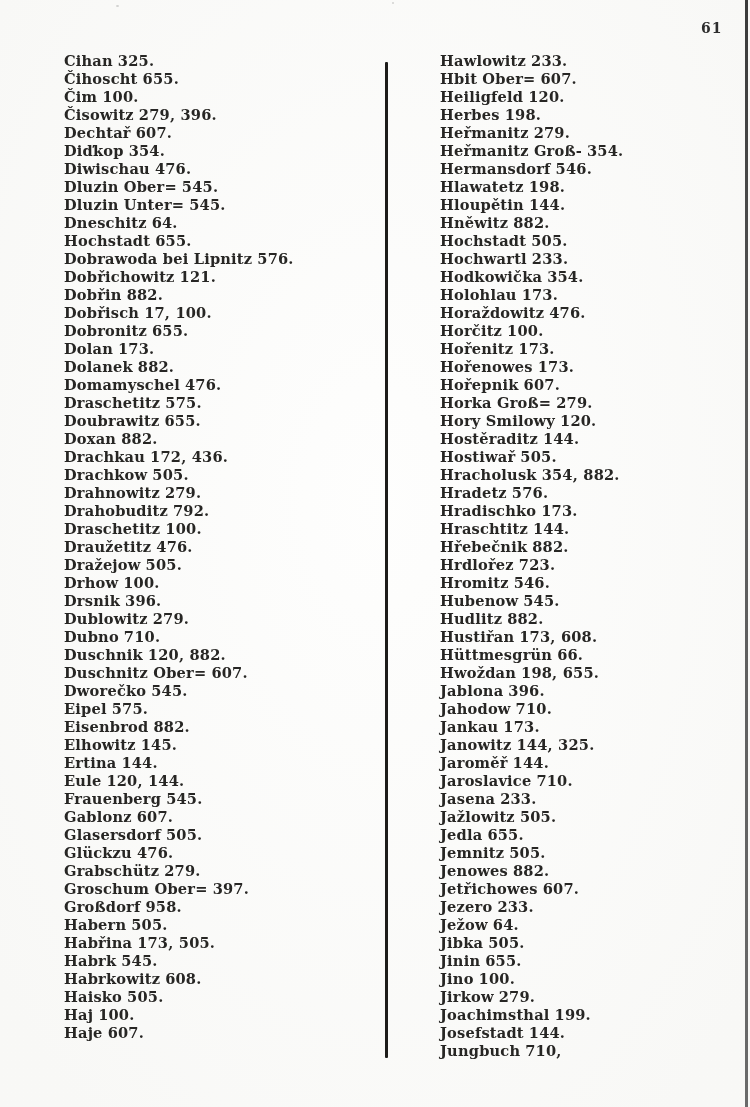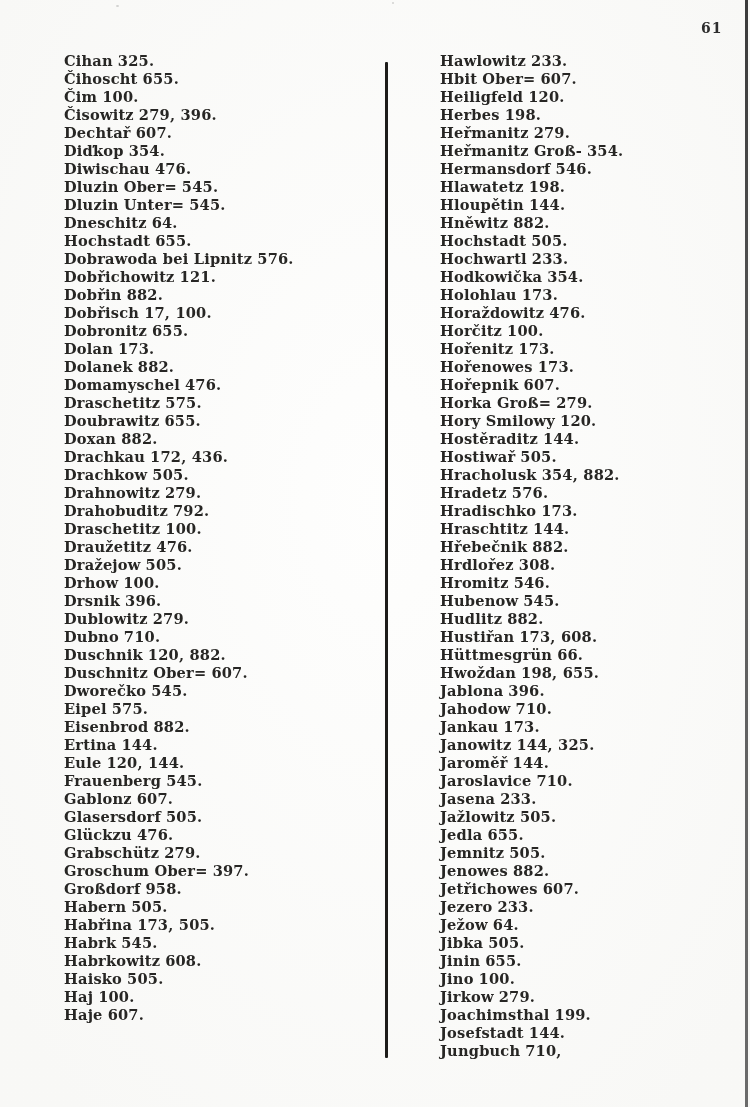--- a/index.html
+++ b/index.html
@@ -91,20 +91,21 @@
       <div class="entry"><span class="entry-name">Dražejow</span><span class="entry-pages">505.</span></div>
       <div class="entry"><span class="entry-name">Drhow</span><span class="entry-pages">100.</span></div>
       <div class="entry"><span class="entry-name">Drsnik</span><span class="entry-pages">396.</span></div>
       <div class="entry"><span class="entry-name">Dublowitz</span><span class="entry-pages">279.</span></div>
       <div class="entry"><span class="entry-name">Dubno</span><span class="entry-pages">710.</span></div>
       <div class="entry"><span class="entry-name">Duschnik</span><span class="entry-pages">120, 882.</span></div>
       <div class="entry"><span class="entry-name">Duschnitz Ober=</span><span class="entry-pages">607.</span></div>
       <div class="entry"><span class="entry-name">Dworečko</span><span class="entry-pages">545.</span></div>
       <div class="entry"><span class="entry-name">Eipel</span><span class="entry-pages">575.</span></div>
       <div class="entry"><span class="entry-name">Eisenbrod</span><span class="entry-pages">882.</span></div>
+      <div class="entry"><span class="entry-name">Elhowitz</span><span class="entry-pages">145.</span></div>
       <div class="entry"><span class="entry-name">Ertina</span><span class="entry-pages">144.</span></div>
       <div class="entry"><span class="entry-name">Eule</span><span class="entry-pages">120, 144.</span></div>
       <div class="entry"><span class="entry-name">Frauenberg</span><span class="entry-pages">545.</span></div>
       <div class="entry"><span class="entry-name">Gablonz</span><span class="entry-pages">607.</span></div>
       <div class="entry"><span class="entry-name">Glasersdorf</span><span class="entry-pages">505.</span></div>
       <div class="entry"><span class="entry-name">Glückzu</span><span class="entry-pages">476.</span></div>
       <div class="entry"><span class="entry-name">Grabschütz</span><span class="entry-pages">279.</span></div>
       <div class="entry"><span class="entry-name">Groschum Ober=</span><span class="entry-pages">397.</span></div>
       <div class="entry"><span class="entry-name">Großdorf</span><span class="entry-pages">958.</span></div>
       <div class="entry"><span class="entry-name">Habern</span><span class="entry-pages">505.</span></div>
@@ -140,21 +141,21 @@
       <div class="entry"><span class="entry-name">Hořepnik</span><span class="entry-pages">607.</span></div>
       <div class="entry"><span class="entry-name">Horka Groß=</span><span class="entry-pages">279.</span></div>
       <div class="entry"><span class="entry-name">Hory Smilowy</span><span class="entry-pages">120.</span></div>
       <div class="entry"><span class="entry-name">Hostěraditz</span><span class="entry-pages">144.</span></div>
       <div class="entry"><span class="entry-name">Hostiwař</span><span class="entry-pages">505.</span></div>
       <div class="entry"><span class="entry-name">Hracholusk</span><span class="entry-pages">354, 882.</span></div>
       <div class="entry"><span class="entry-name">Hradetz</span><span class="entry-pages">576.</span></div>
       <div class="entry"><span class="entry-name">Hradischko</span><span class="entry-pages">173.</span></div>
       <div class="entry"><span class="entry-name">Hraschtitz</span><span class="entry-pages">144.</span></div>
       <div class="entry"><span class="entry-name">Hřebečnik</span><span class="entry-pages">882.</span></div>
-      <div class="entry"><span class="entry-name">Hrdlořez</span><span class="entry-pages">308.</span></div>
+      <div class="entry"><span class="entry-name">Hrdlořez</span><span class="entry-pages">723.</span></div>
       <div class="entry"><span class="entry-name">Hromitz</span><span class="entry-pages">546.</span></div>
       <div class="entry"><span class="entry-name">Hubenow</span><span class="entry-pages">545.</span></div>
       <div class="entry"><span class="entry-name">Hudlitz</span><span class="entry-pages">882.</span></div>
       <div class="entry"><span class="entry-name">Hustiřan</span><span class="entry-pages">173, 608.</span></div>
       <div class="entry"><span class="entry-name">Hüttmesgrün</span><span class="entry-pages">66.</span></div>
       <div class="entry"><span class="entry-name">Hwoždan</span><span class="entry-pages">198, 655.</span></div>
       <div class="entry"><span class="entry-name">Jablona</span><span class="entry-pages">396.</span></div>
       <div class="entry"><span class="entry-name">Jahodow</span><span class="entry-pages">710.</span></div>
       <div class="entry"><span class="entry-name">Jankau</span><span class="entry-pages">173.</span></div>
       <div class="entry"><span class="entry-name">Janowitz</span><span class="entry-pages">144, 325.</span></div>

